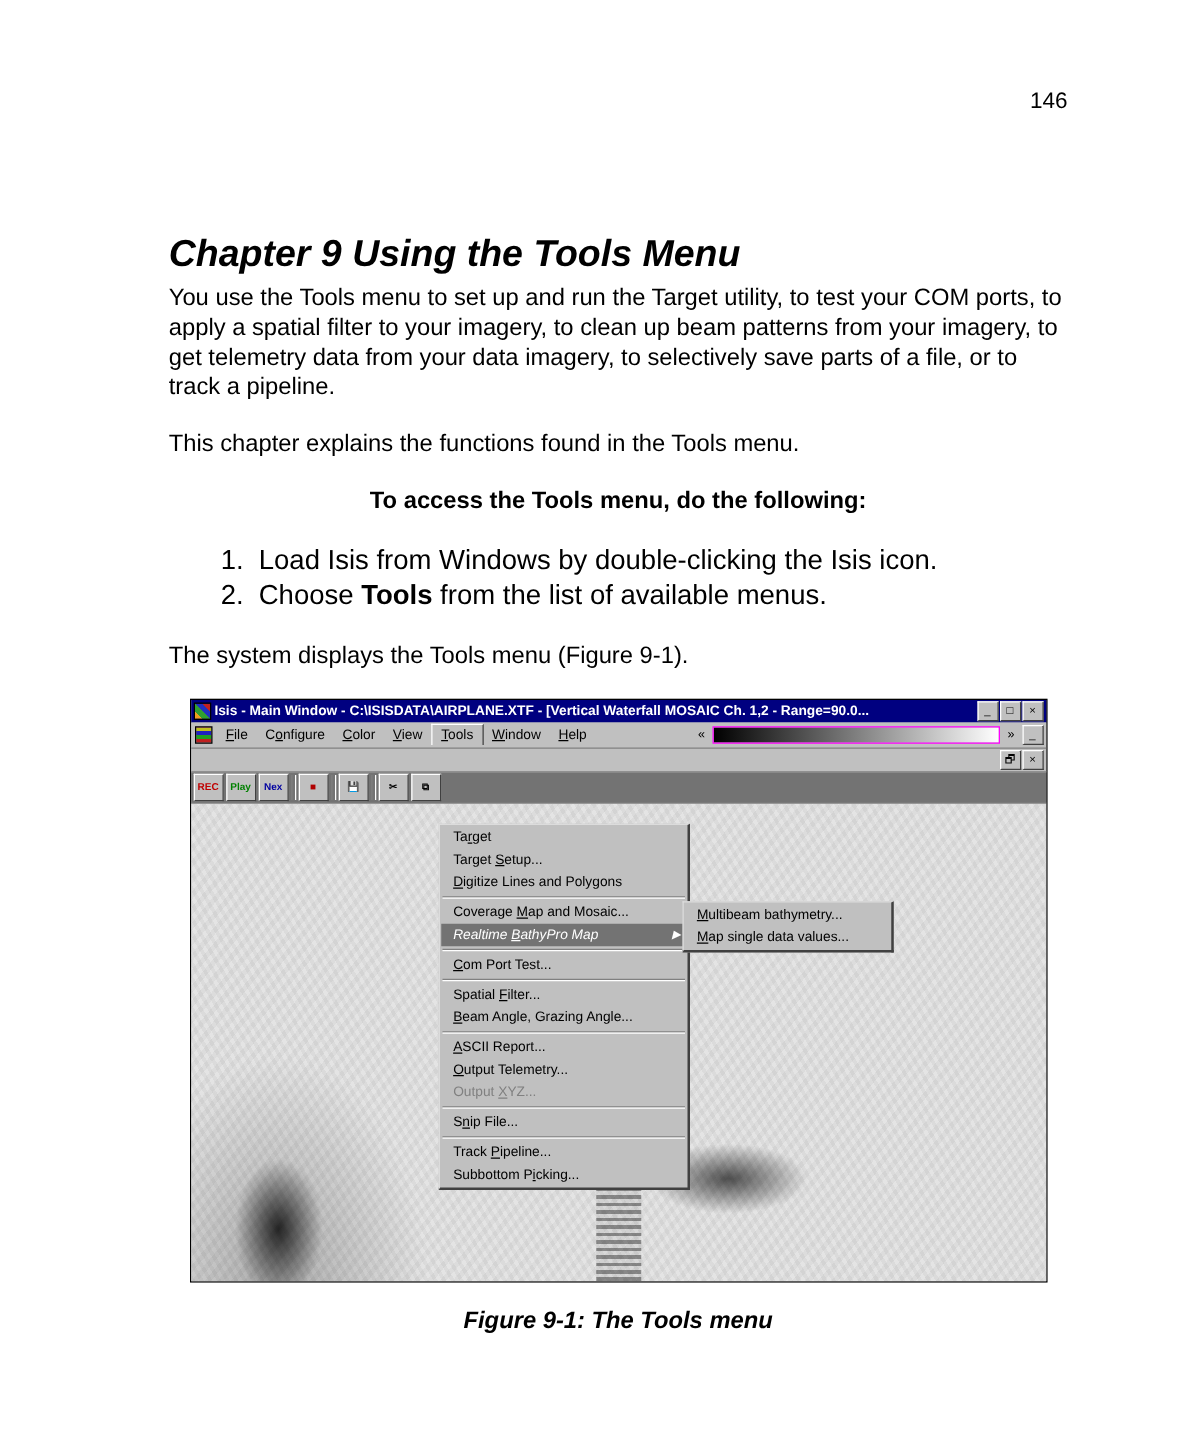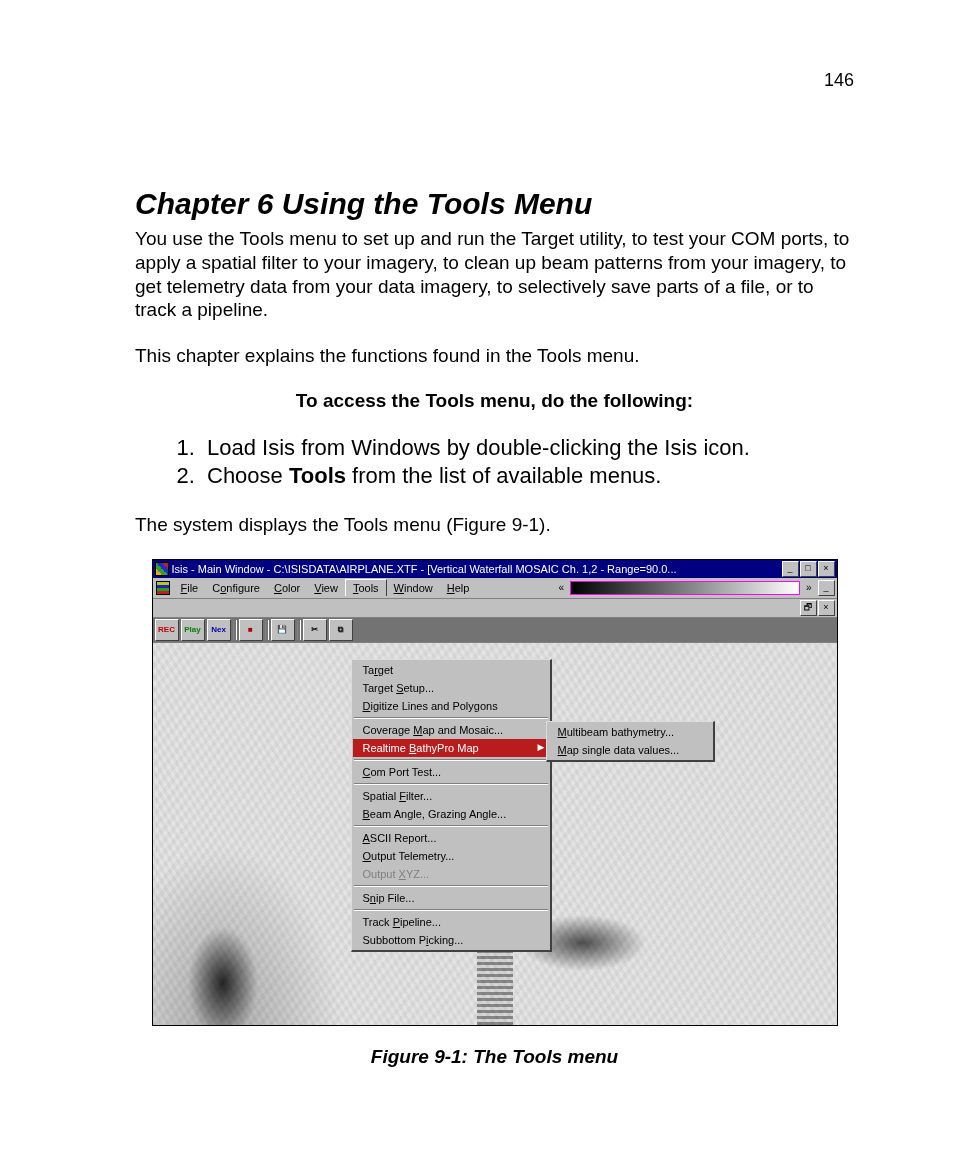--- a/index.html
+++ b/index.html
@@ -76,21 +76,21 @@
     width: 14px; height: 14px;
     margin-right: 3px;
     background: linear-gradient(45deg,#f0a020 25%, #30a030 25% 50%, #2030c0 50% 75%, #c02020 75%);
     border: 1px solid #000;
     box-sizing: border-box;
   }
   .titlebar .title-text {
     flex: 1;
     white-space: nowrap;
     overflow: hidden;
-    font-weight: normal;
+    font-weight: bold;
     font-size: 11px;
   }
   .win-controls {
     display: flex;
     gap: 1px;
     padding-right: 2px;
   }
   .wbtn {
     width: 15px; height: 14px;
     background: #c0c0c0;
@@ -226,22 +226,23 @@
   }
   .dropdown .mi {
     padding: 3px 18px 3px 10px;
     cursor: default;
     white-space: nowrap;
     position: relative;
     color: #000;
   }
   .dropdown .mi.disabled { color: #808080; }
   .dropdown .mi.highlight {
-    background: #b91c1c;
+    background: #737373;
     color: #fff;
+    font-style: italic;
   }
   .dropdown .mi .arrow {
     position: absolute;
     right: 4px; top: 3px;
     font-size: 9px;
   }
   .dropdown .sep {
     height: 0;
     margin: 2px 1px;
     border-top: 1px solid #808080;
@@ -265,21 +266,21 @@
   }
   .submenu .mi { padding: 3px 10px; }
 </style>
 </head>
 <body>
 
 <div class="page">
 
   <div class="page-number">146</div>
 
-  <h1 class="chapter-title">Chapter 6  Using the Tools Menu</h1>
+  <h1 class="chapter-title">Chapter 9  Using the Tools Menu</h1>
 
   <p class="body">You use the Tools menu to set up and run the Target utility, to test your COM ports, to apply a spatial filter to your imagery, to clean up beam patterns from your imagery, to get telemetry data from your data imagery, to selectively save parts of a file, or to track a pipeline.</p>
   <p class="body">This chapter explains the functions found in the Tools menu.</p>
 
   <p class="bold-lead">To access the Tools menu, do the following:</p>
 
   <ol class="steps">
     <li>Load Isis from Windows by double-clicking the Isis icon.</li>
     <li>
       <span>Choose </span><b>Tools</b><span> from the list of available menus.</span>

